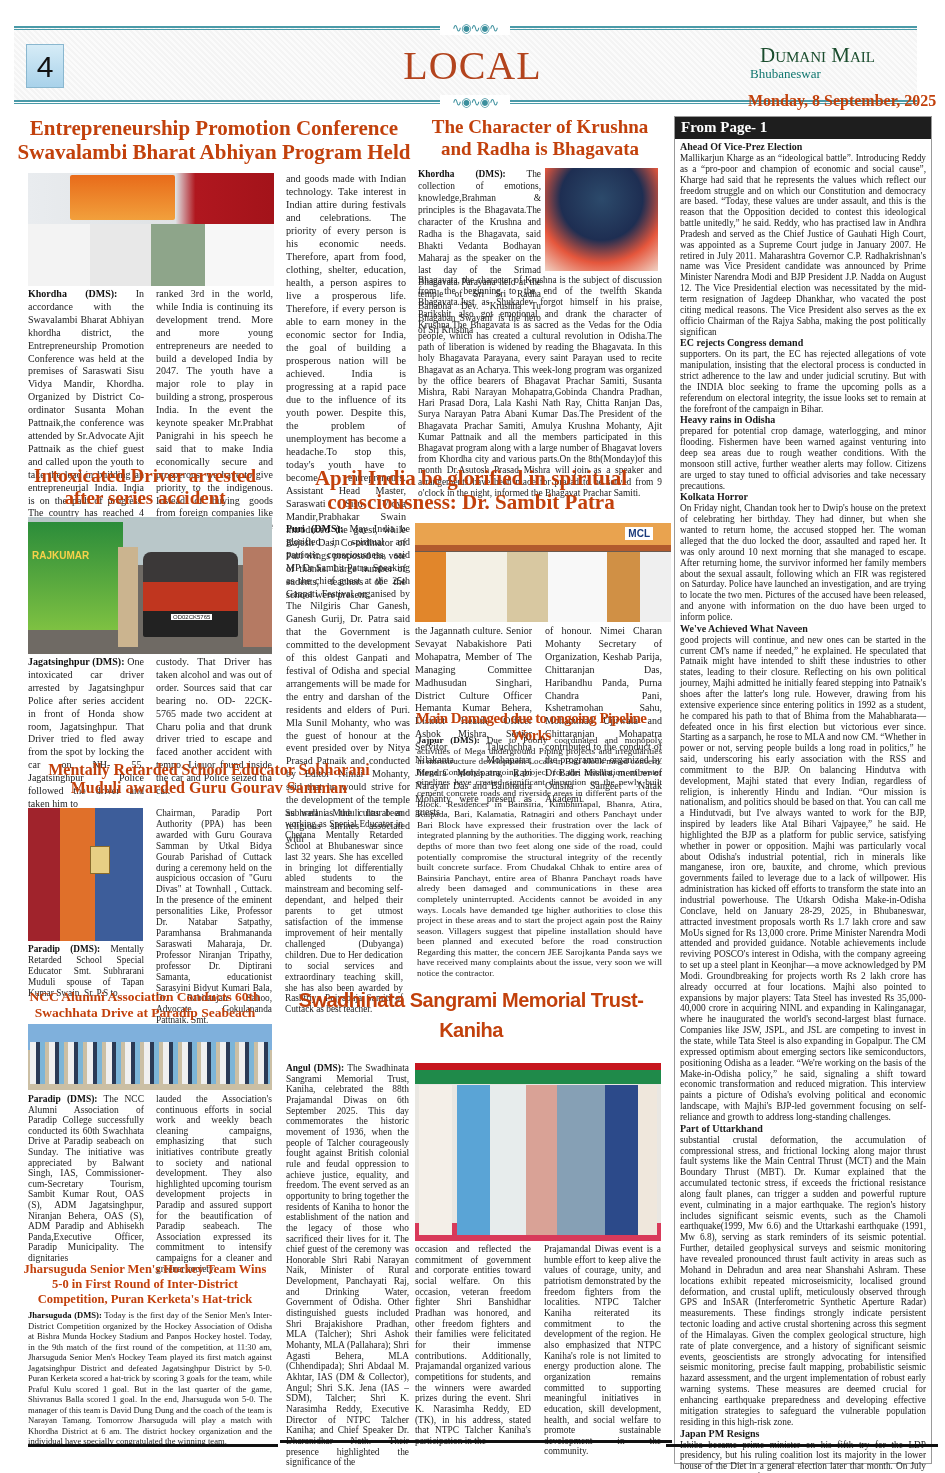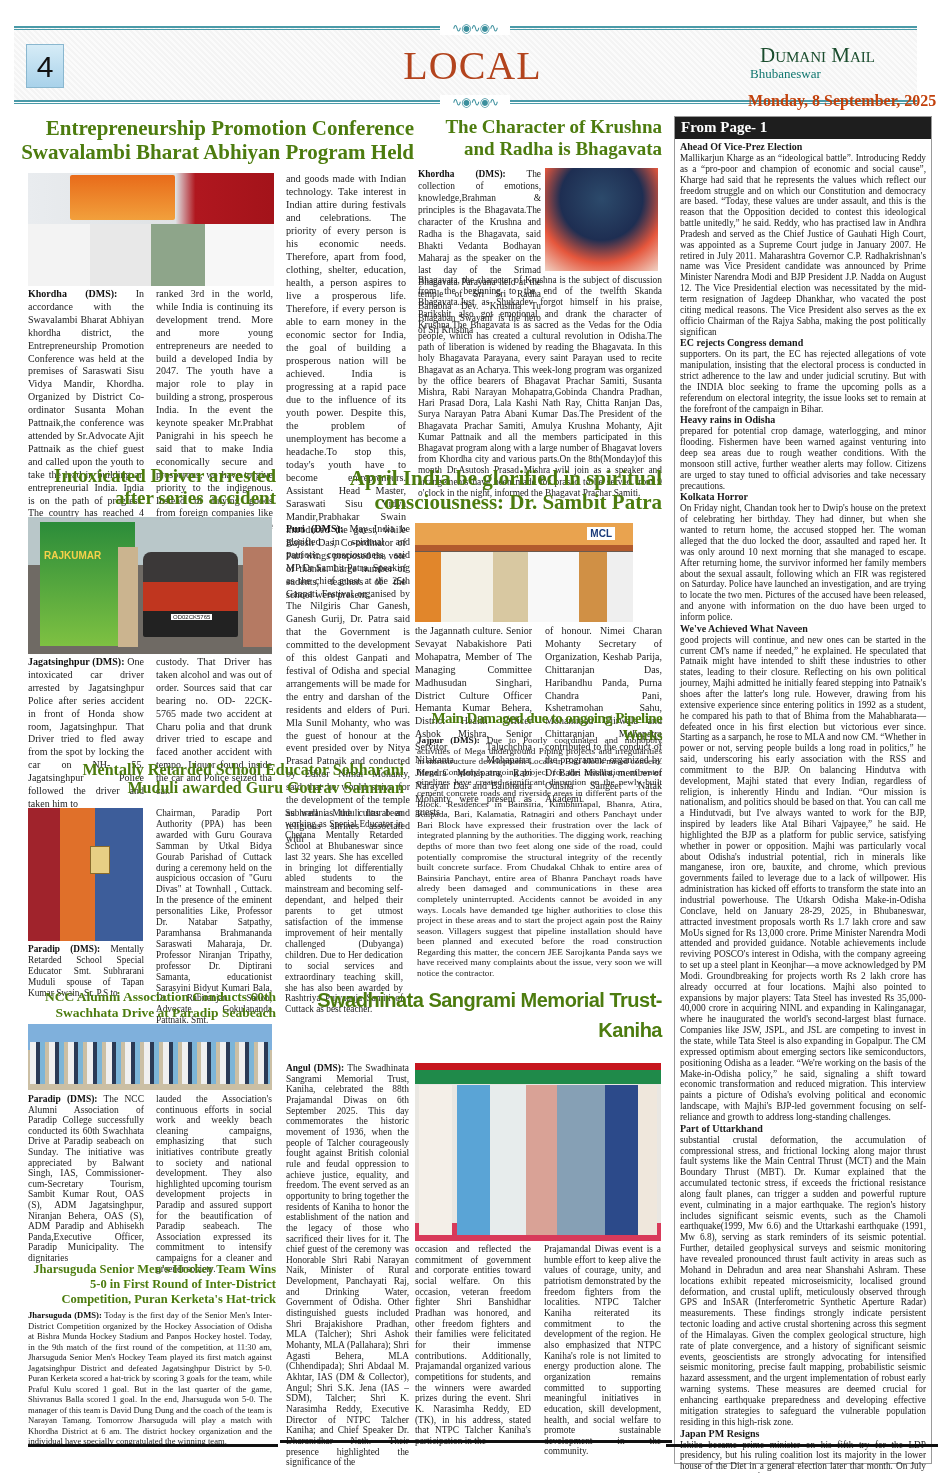--- a/index.html
+++ b/index.html
@@ -11,21 +11,21 @@
     background:repeating-linear-gradient(45deg,#f4f4f4 0 2px,#fbfbfb 2px 4px);}
   .rule{left:14px;width:903px;height:4px;border-top:2px solid #4a9aa8;border-bottom:1px solid #4a9aa8}
   .orn{left:440px;width:70px;height:14px;color:#3c8f9d;font-size:12px;text-align:center;line-height:14px;background:#fff;letter-spacing:-1px}
   .pagenum{left:26px;top:44px;width:38px;height:44px;background:linear-gradient(#d6ecf7,#a9d2ea);border:1px solid #8ab7cf;
     font-family:"Liberation Sans",sans-serif;font-size:30px;text-align:center;line-height:44px;color:#111}
   .section{left:360px;top:44px;width:225px;text-align:center;font-size:40px;color:#b3441e;line-height:44px;letter-spacing:1px}
   .paper{left:760px;top:44px;width:160px;font-size:21px;color:#1b4d2e;font-variant:small-caps;line-height:22px}
   .city{left:750px;top:66px;font-size:13px;color:#0f766e}
   .date{left:748px;top:92px;font-size:16px;font-weight:bold;color:#c2410c}
   
-  .hl{font-weight:bold;text-align:right;color:#4d7c0f;line-height:1.15}
+  .hl{font-weight:bold;text-align:center;color:#c2410c;line-height:1.15}
   .cond{font-family:"Liberation Sans Narrow","Liberation Sans",sans-serif;transform-origin:center}
   .txt{font-size:10px;line-height:12.9px;text-align:justify;color:#222}
   .txt b{color:#111}
   .photo{overflow:hidden}
   .divider{height:3px;background:#111}
   
   .fp{left:674px;top:116px;width:258px;height:1348px;border:1px solid #999}
   .fp-head{background:#1e1e1e;color:#fff;font-size:15px;font-weight:bold;padding:2px 6px;height:22px}
   .fp-body{padding:2px 5px;font-size:9.3px;line-height:10.85px;text-align:justify}
   .fp-body h4{font-size:10px;font-weight:bold;line-height:12px}
@@ -63,37 +63,37 @@
 </div>
 <div class="abs photo" style="left:545px;top:168px;width:113px;height:103px;background:radial-gradient(circle at 50% 30%,#2c4a6b 0,#1e2e52 45%,#e5563c 70%,#f0d4c6 100%)"></div>
 <div class="abs txt" style="left:418px;top:168px;width:123px;font-size:9.4px;line-height:12px"><b>Khordha (DMS):</b><span> The collection of emotions, knowledge,Brahman &amp; principles is the Bhagavata.The character of the Krushna and Radha is the Bhagavata, said Bhakti Vedanta Bodhayan Maharaj as the speaker on the last day of the Srimad Bhagavata Parayana held at the temple of Sri Sri Radha Ballabha Dev. 'Krushna Tu Bhagaban Swayam' is the hero of Sri Krushna</span></div>
 <div class="abs txt" style="left:418px;top:275px;width:244px;font-size:9.4px;line-height:11.2px">Bhagavata, the character of Krushna is the subject of discussion from the beginning to the end of the twelfth Skanda Bhagavata.Just as Shukadev forgot himself in his praise, Parikshit also got emotional and drank the character of Krushna.The Bhagavata is as sacred as the Vedas for the Odia people, which has created a cultural revolution in Odisha.The path of liberation is widened by reading the Bhagavata. In this holy Bhagavata Parayana, every saint Parayan used to recite Bhagavat as an Acharya. This week-long program was organized by the office bearers of Bhagavat Prachar Samiti, Susanta Mishra, Rabi Narayan Mohapatra,Gobinda Chandra Pradhan, Hari Prasad Dora, Lala Kashi Nath Ray, Chitta Ranjan Das, Surya Narayan Patra Abani Kumar Das.The President of the Bhagavata Prachar Samiti, Amulya Krushna Mohanty, Ajit Kumar Pattnaik and all the members participated in this Bhagavat program along with a large number of Bhagavat lovers from Khordha city and various parts.On the 8th(Monday)of this month Dr.Asutosh Prasad Mishra will join as a speaker and arrangements have been made for prasad to be served from 9 o'clock in the night, informed the Bhagavat Prachar Samiti.</div>
 
 <div class="abs hl" style="left:14px;top:465px;width:262px;font-size:19px">
   <div>Intoxicated Driver arrested</div>
   <div>after series accident</div>
 </div>
 <div class="abs photo" style="left:28px;top:517px;width:244px;height:137px;background:linear-gradient(#b9c7c9 0 35%,#6f6a64 35% 100%)">
-  <div style="position:absolute;left:0;top:5px;width:95px;height:124px;background:linear-gradient(#2b8c3a,#7ec142);margin-left:12px;">
+  <div style="position:absolute;left:0;top:5px;width:95px;height:108px;background:linear-gradient(#2b8c3a,#7ec142);">
     <span style="position:absolute;left:4px;top:28px;font-size:10px;font-weight:bold;color:#f7d14a;font-family:'Liberation Sans',sans-serif">RAJKUMAR</span>
   </div>
   <div style="position:absolute;left:90px;top:30px;width:20px;height:100px;background:#cbb48f"></div>
   <div style="position:absolute;left:115px;top:35px;width:95px;height:85px;background:linear-gradient(#3b3838 0 35%,#c0361f 35% 70%,#222 70%);border-radius:8px 8px 2px 2px">
     <span style="position:absolute;left:28px;top:62px;background:#fff;color:#111;font-size:6px;padding:0 2px;font-family:'Liberation Sans',sans-serif">OD02CK5765</span>
   </div>
   <div style="position:absolute;left:215px;top:30px;width:29px;height:100px;background:#b57a63"></div>
 </div>
 <div class="abs txt" style="left:28px;top:656px;width:116px"><b>Jagatsinghpur (DMS):</b><span> One intoxicated car driver arrested by Jagatsinghpur Police after series accident in front of Honda show room, Jagatsinghpur. That Driver tried to fled away from the spot by locking the car on NH- 55. Jagatsinghpur Police followed the driver and taken him to</span></div>
 <div class="abs txt" style="left:156px;top:656px;width:116px">custody. That Driver has taken alcohol and was out of order. Sources said that car bearing no. OD- 22CK- 5765 made two accident at Charu polia and that drunk driver tried to escape and faced another accident with tempo. Liquor found inside the car and Police seized tha car.</div>
 
 <div class="abs hl" style="left:280px;top:466px;width:382px;font-size:21px">
   <div>April India be glorified in spiritual</div>
   <div>consciousness: Dr. Sambit Patra</div>
 </div>
-<div class="abs photo" style="left:415px;top:523px;width:218px;height:99px;background:linear-gradient(#e9a34f 0 22%,#b15b2e 22% 28%,#6a5a4f 28% 100%)">
+<div class="abs photo" style="left:415px;top:523px;width:256px;height:99px;background:linear-gradient(#e9a34f 0 22%,#b15b2e 22% 28%,#6a5a4f 28% 100%)">
   <span style="position:absolute;right:18px;top:4px;background:#fff;color:#1a3a7a;font-weight:bold;font-size:10px;padding:1px 3px;font-family:'Liberation Sans',sans-serif">MCL</span>
   <div style="position:absolute;left:0;bottom:0;width:100%;height:70px;background:linear-gradient(90deg,#e1862b 0 12%,#f3f0e5 12% 36%,#d8c8a1 36% 52%,#f8f8f8 52% 75%,#d09045 75% 88%,#efefef 88%)"></div>
 </div>
 <div class="abs txt" style="left:286px;top:523px;width:124px"><b>Puri (DMS):</b><span> May India be glorified in spiritual and patriotic consciousness, said MP Dr Sambit Patra. Speaking as the chief guest at the 25th Ganpati Festival organised by The Nilgiris Char Ganesh, Ganesh Gurij, Dr. Patra said that the Government is committed to the development of this oldest Ganpati and festival of Odisha and special arrangements will be made for the entry and darshan of the residents and elders of Puri. Mla Sunil Mohanty, who was the guest of honour at the event presided over by Nitya Prasad Patnaik and conducted by Editor Nimai Mohanty, said that he would strive for the development of the temple as well as the cultural and religious shrines associated with</span></div>
 <div class="abs txt" style="left:415px;top:625px;width:117px">the Jagannath culture. Senior Sevayat Nabakishore Pati Mohapatra, Member of The Managing Committee Madhusudan Singhari, District Culture Officer Hemanta Kumar Behera, District Health Officer Ashok Mishra, Senior Servitor Taluchchha Nilakanta Mohapatra, Jitendra Mohapatra, Rabi Narayan Das and Balbhadra Mohanty were present as guests</div>
 <div class="abs txt" style="left:545px;top:625px;width:117px">of honour. Nimei Charan Mohanty Secretary of Organization, Keshab Parija, Chittaranjan Das, Haribandhu Panda, Purna Chandra Pani, Kshetramohan Sahu, Mohammad Ujirwala and Chittaranjan Mohapatra contributed to the conduct of the programme organized by Dr Badri Mishra, member of Odisha Sangeet Natak Akademi.</div>
 
 <div class="abs hl cond" style="left:400px;top:710px;width:262px;font-size:15px;letter-spacing:-0.6px;font-family:'Liberation Sans Narrow','Liberation Serif',serif">Main Damaged due to ongoing Pipeline Works</div>
 <div class="abs txt" style="left:417px;top:735px;width:245px;font-size:9.2px;line-height:10.6px"><b>Jajpur (DMS):</b><span> Due to Poorly coordinated and monopoly activities of Mega underground Piping projects and irregularities in infrastructure development Locals in Bari block mised concern. Mega Company's ongoing project for the installation of water pipelines have created significant disruption on the newly built cement concrete roads and riverside areas in different parts of the Block. Residences in Bainsiria, Kimbhiriapal, Bhanra, Atira, Kaipada, Bari, Kalamatia, Ratnagiri and others Panchayt under Bari Block have expressed their frustration over the lack of integrated planning by the authorities. The digging work, reaching depths of more than two feet along one side of the road, could potentially compromise the structural integrity of the recently built concrete surface. From Chudakal Chhak to entire area of Bainsiria Panchayt, entire area of Bhanra Panchayt roads have alredy been damaged and communications in these area completely uninterrupted. Accidents cannot be avoided in any ways. Locals have demanded tge higher authorities to close this project in these areas and to start the project again post the Rainy season. Villagers suggest that pipeline installation should have been planned and executed before the road construction Regarding this matter, the concern JEE Sarojkanta Panda says we have received many complaints about the issue, very soon we will notice the contractor.</span></div>
 

